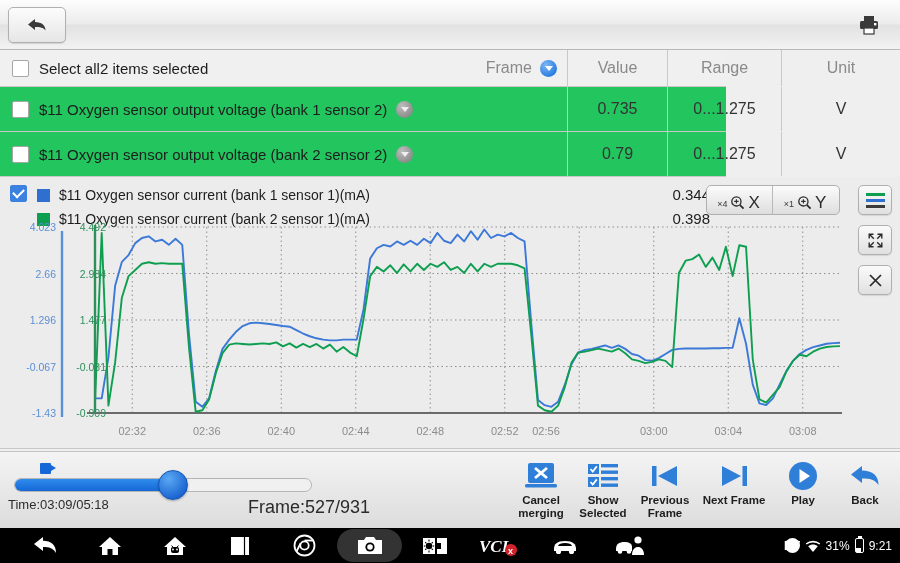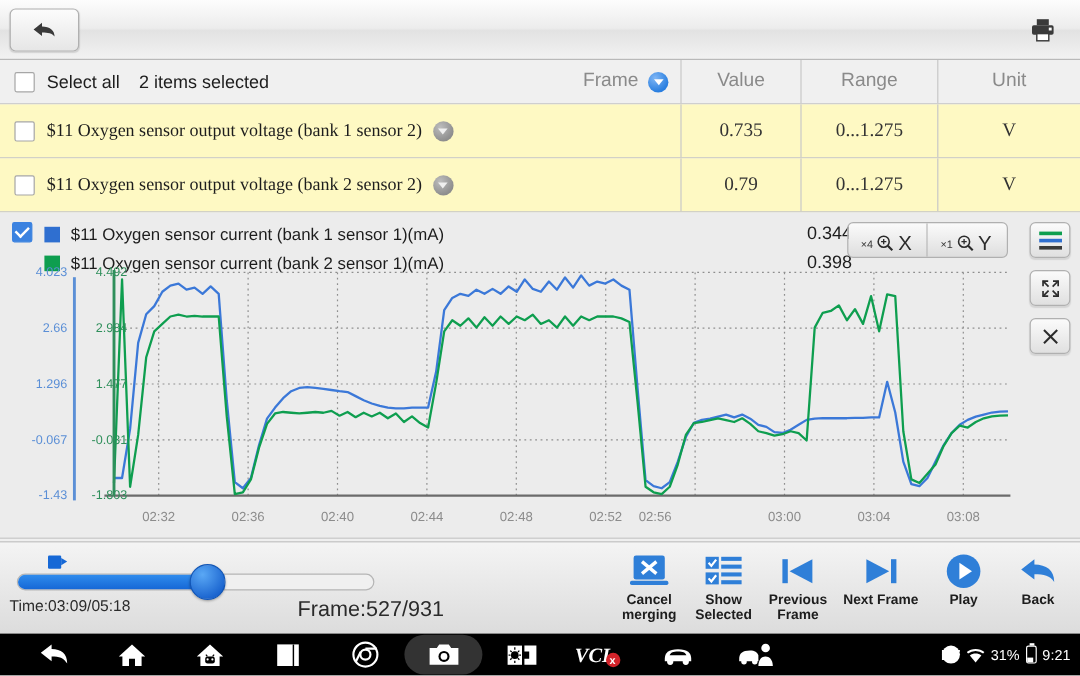--- a/index.html
+++ b/index.html
@@ -23,28 +23,28 @@
     width: 58px; height: 36px;
     background: linear-gradient(to bottom, #fcfcfc, #e6e6e6);
     border: 1px solid #b0b0b0;
     border-radius: 5px;
     display: flex; align-items: center; justify-content: center;
     box-shadow: 0 1px 1px rgba(0,0,0,.12);
   }
   .printer-btn { width: 34px; height: 34px; display:flex; align-items:center; justify-content:center;}
 
   
-  .table { width: 900px; background: #f3f3f3; }
+  .table { width: 726px; background: #f3f3f3; }
   .trow {
     display: flex; align-items: center;
     border-bottom: 1px solid #c8c8c8;
     background: #f1f1f1;
   }
   .trow.head { height: 37px; background: #f0f0f0; }
-  .trow.data { height: 45px; background: #fef9c3; font-family: Liberation Serif, serif; }
+  .trow.data { height: 45px; background: #22c55e; }
   .c-name {
     flex: 0 0 568px; display: flex; align-items: center;
     padding-left: 12px; height: 100%;
     border-right: 1px solid #c8c8c8;
   }
   .c-val, .c-range, .c-unit {
     display: flex; align-items: center; justify-content: center;
     height: 100%; border-right: 1px solid #c8c8c8;
     font-size: 16px; color: #333;
   }
@@ -60,21 +60,21 @@
   .chk.on {
     background: #3b82e0; border-color: #3b82e0;
     display: flex; align-items: center; justify-content: center;
   }
   .chk.on::after {
     content: ""; width: 5px; height: 9px;
     border: solid #fff; border-width: 0 2px 2px 0;
     transform: rotate(45deg) translate(-1px,-1px);
   }
   .selall { font-size: 15px; color: #1d1d1d; margin-left: 10px; }
-  .selcount { font-size: 15px; color: #1d1d1d; margin-left: 16px; }
+  .selcount { font-size: 15px; color: #1d1d1d; }
   .namehdr { margin-left: auto; display: flex; align-items: center; gap: 8px; padding-right: 10px; }
   .namehdr .lbl { font-size: 16px; color: #8a8a8a; }
   .sortdot {
     width: 17px; height: 17px; border-radius: 50%;
     background: radial-gradient(circle at 35% 30%, #7fb6f5, #2a7fe0 70%);
     display: flex; align-items: center; justify-content: center;
   }
   .sortdot::after {
     content: ""; border-left: 4px solid transparent; border-right: 4px solid transparent;
     border-top: 5px solid #fff; margin-top: 1px;
@@ -345,21 +345,21 @@
     <div id="ylabels">
         <div class="ylab blue" style="top: 50px; left: 8px; width: 48px;">4.023</div>
         <div class="ylab blue" style="top: 96.5px; left: 8px; width: 48px;">2.66</div>
         <div class="ylab blue" style="top: 143px; left: 8px; width: 48px;">1.296</div>
         <div class="ylab blue" style="top: 189.5px; left: 8px; width: 48px;">-0.067</div>
         <div class="ylab blue" style="top: 236px; left: 8px; width: 48px;">-1.43</div>
         <div class="ylab green" style="top: 50px; left: 58px; width: 48px;">4.492</div>
         <div class="ylab green" style="top: 96.5px; left: 58px; width: 48px;">2.984</div>
         <div class="ylab green" style="top: 143px; left: 58px; width: 48px;">1.477</div>
         <div class="ylab green" style="top: 189.5px; left: 58px; width: 48px;">-0.031</div>
-        <div class="ylab green" style="top: 236px; left: 58px; width: 48px;">-1.803</div>
+        <div class="ylab green" style="top: 236px; left: 58px; width: 48px;">-0.909</div>
       </div>
   </div>
 
   <div class="xaxis-labels" id="xlabels">
       <span style="left: 132.25px;">02:32</span>
       <span style="left: 206.75px;">02:36</span>
       <span style="left: 281.25px;">02:40</span>
       <span style="left: 355.75px;">02:44</span>
       <span style="left: 430.25px;">02:48</span>
       <span style="left: 504.75px;">02:52</span>

